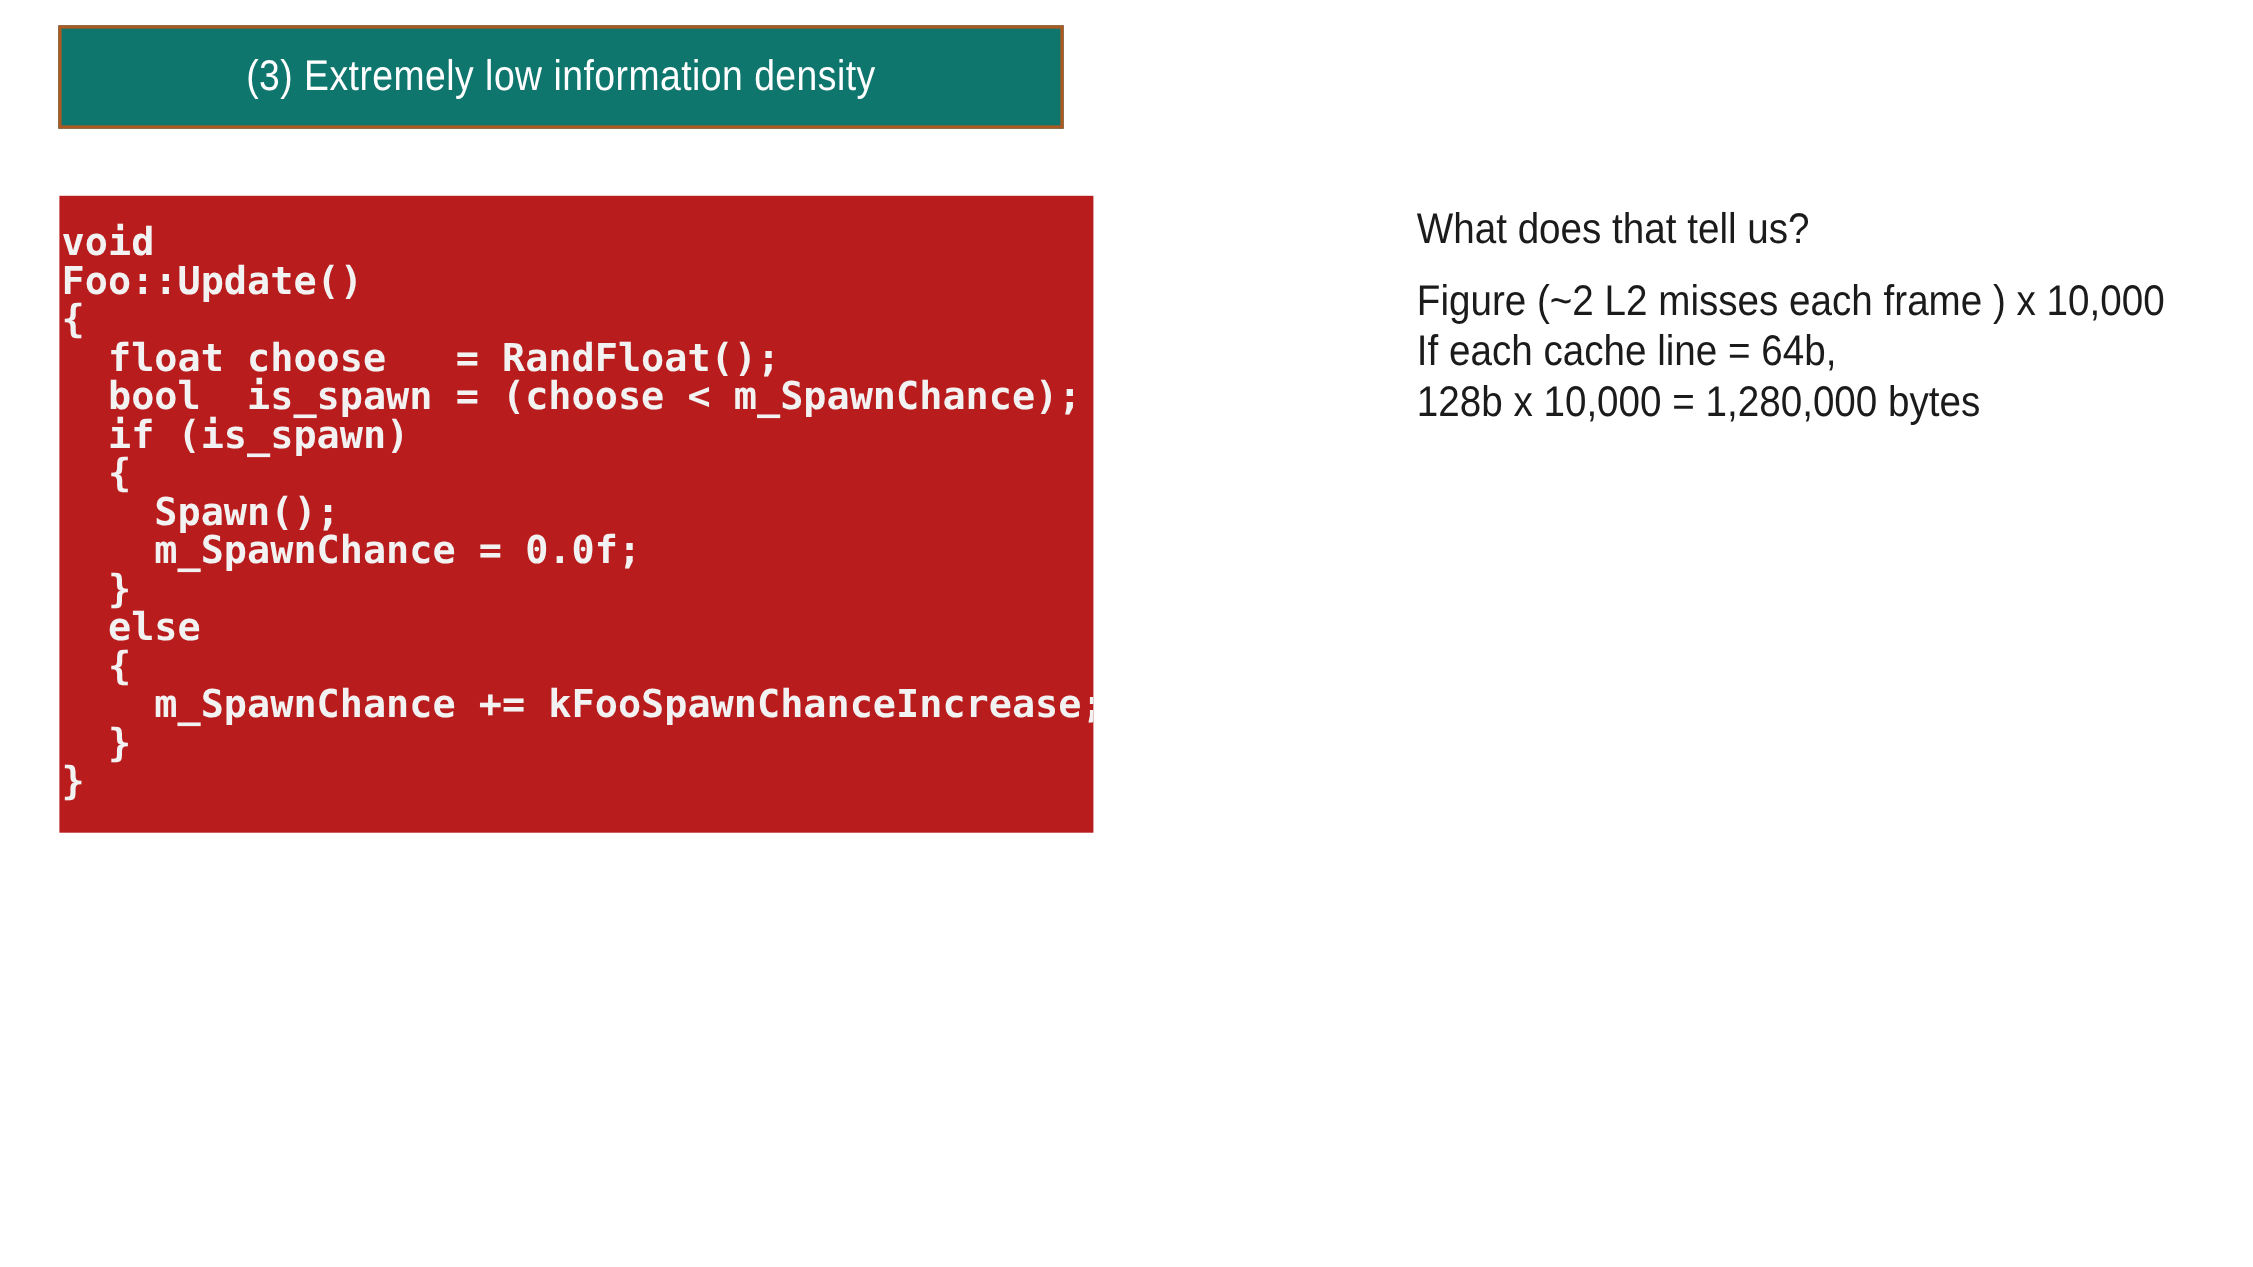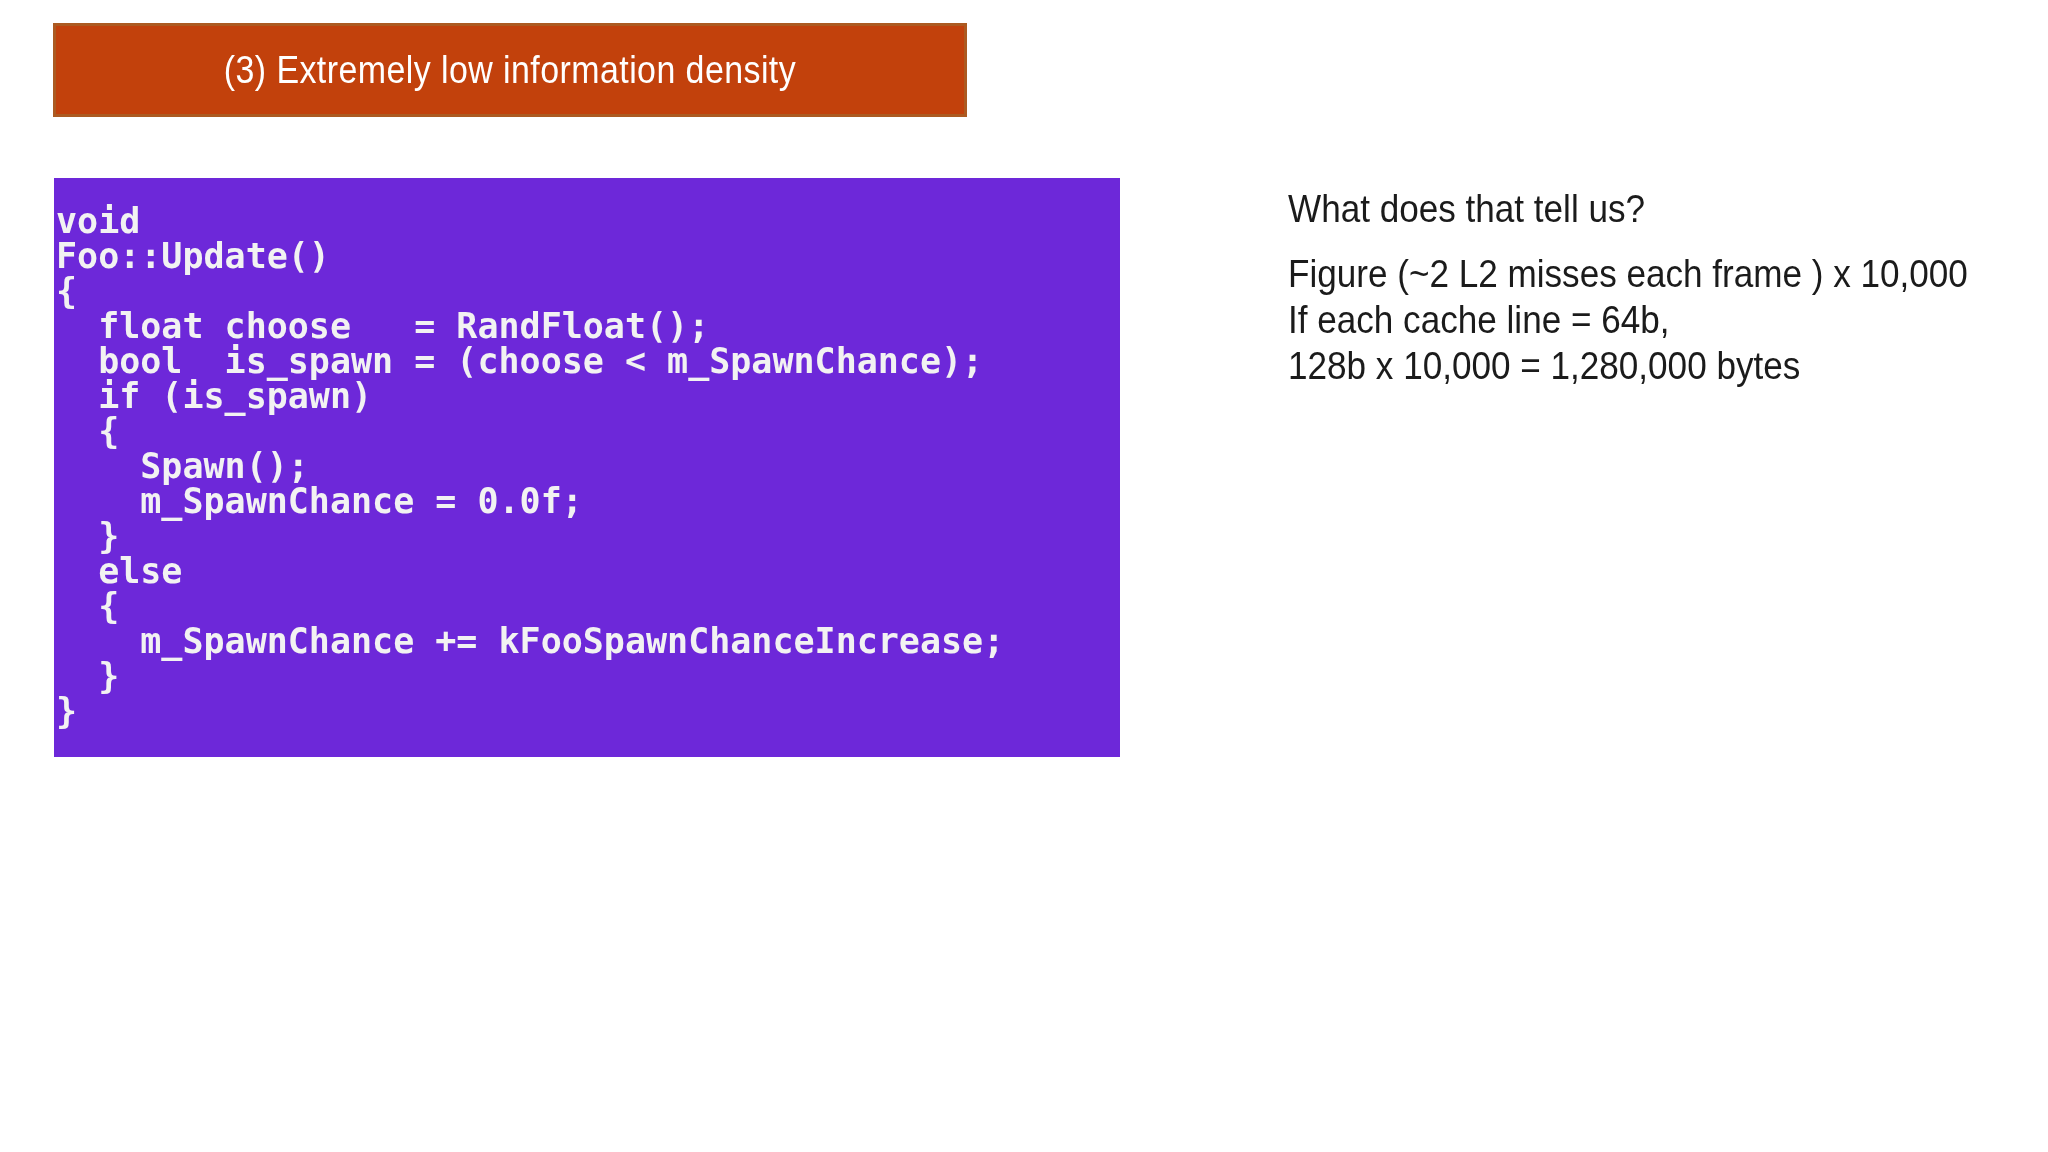--- a/index.html
+++ b/index.html
@@ -16,42 +16,42 @@
   }
 
   
   .banner {
     position: absolute;
     left: 53px;
     top: 23px;
     width: 914px;
     height: 94px;
     box-sizing: border-box;
-    background: #c2410c;
+    background: #0f766e;
     border: 3px solid #AC5A21;
     display: flex;
     align-items: center;
     justify-content: center;
   }
   .banner-label {
     color: #ffffff;
     font-size: 39px;
     white-space: nowrap;
     transform: scaleX(0.87);
     letter-spacing: 0.5px;
   }
 
   
   .code-box {
     position: absolute;
     left: 54px;
     top: 178px;
-    width: 1066px;
+    width: 940px;
     height: 579px;
-    background: #6d28d9;
+    background: #b91c1c;
     overflow: hidden;
   }
   .code-box pre {
     margin: 0;
     padding: 26px 0 0 2px;
     font-family: "DejaVu Sans Mono", monospace;
     font-weight: bold;
     font-size: 35px;
     line-height: 35px;
     color: #F2F2F2;

